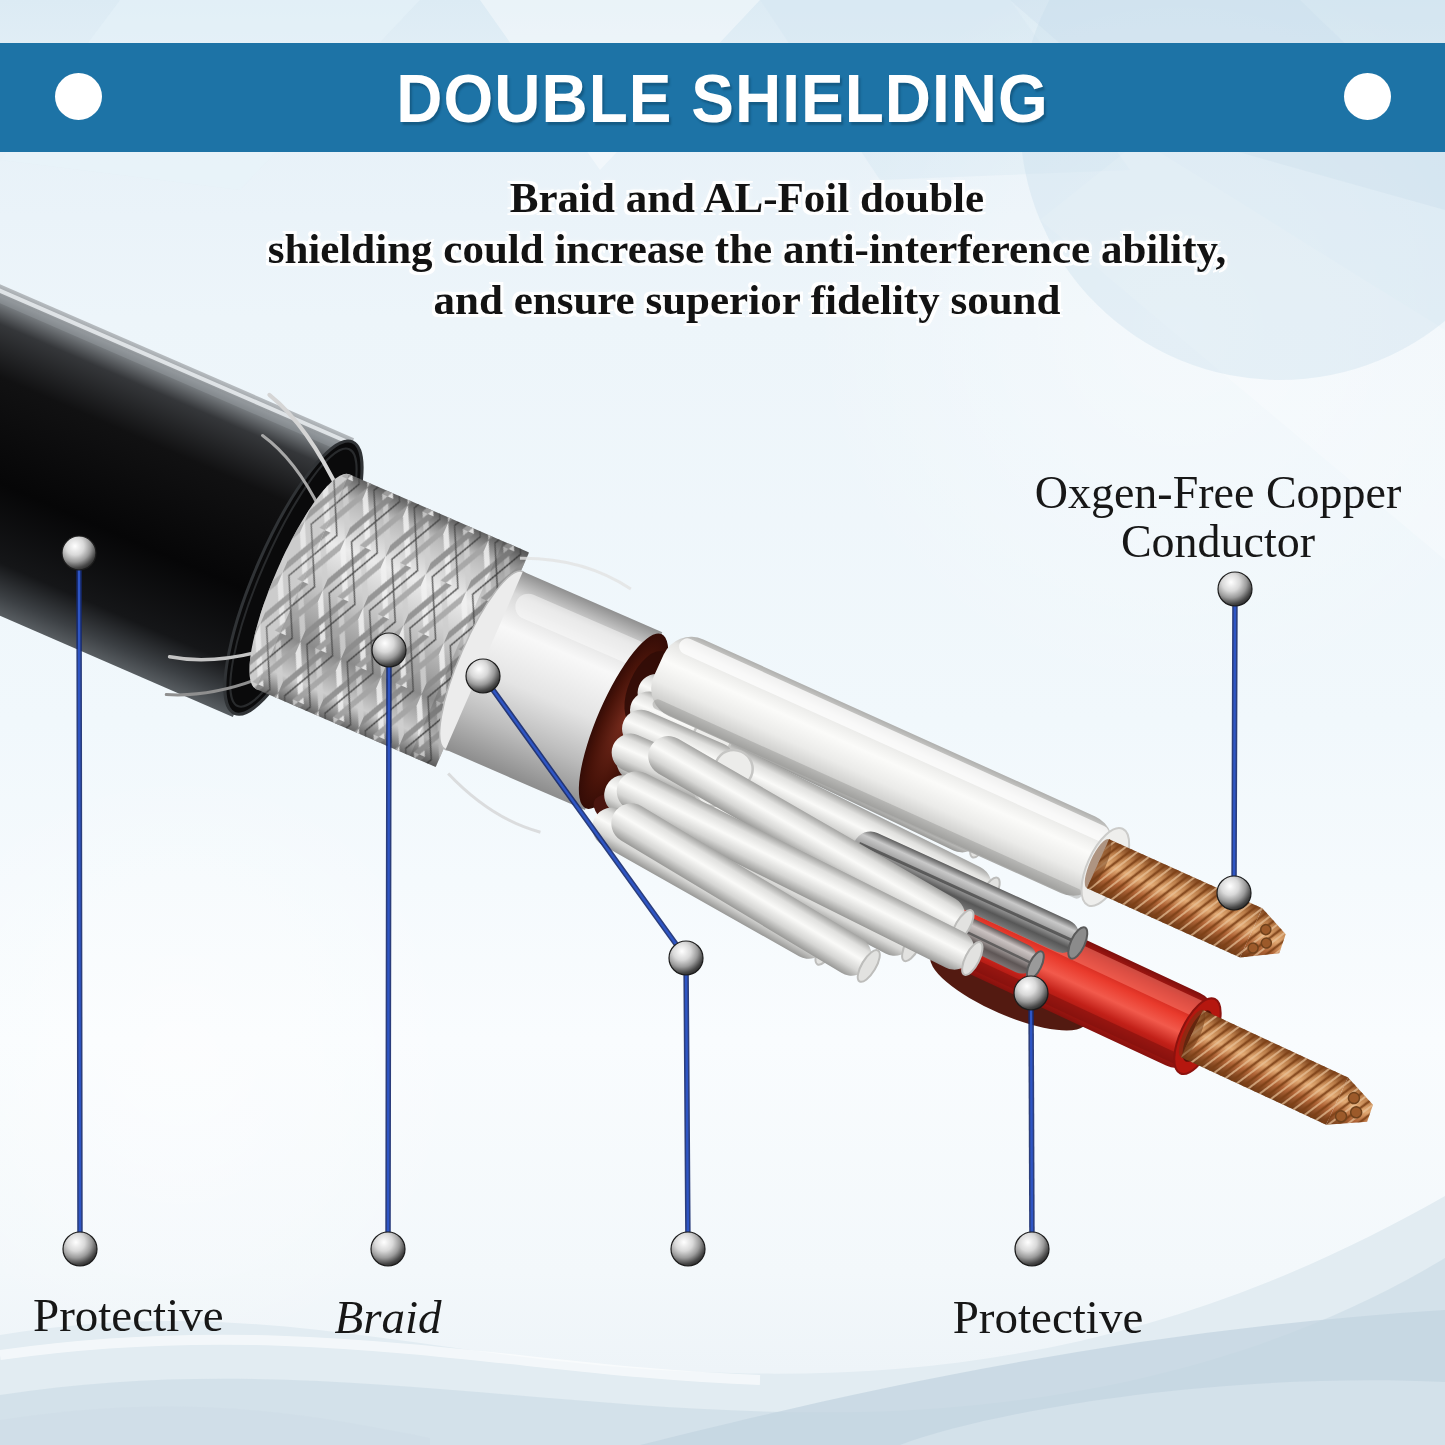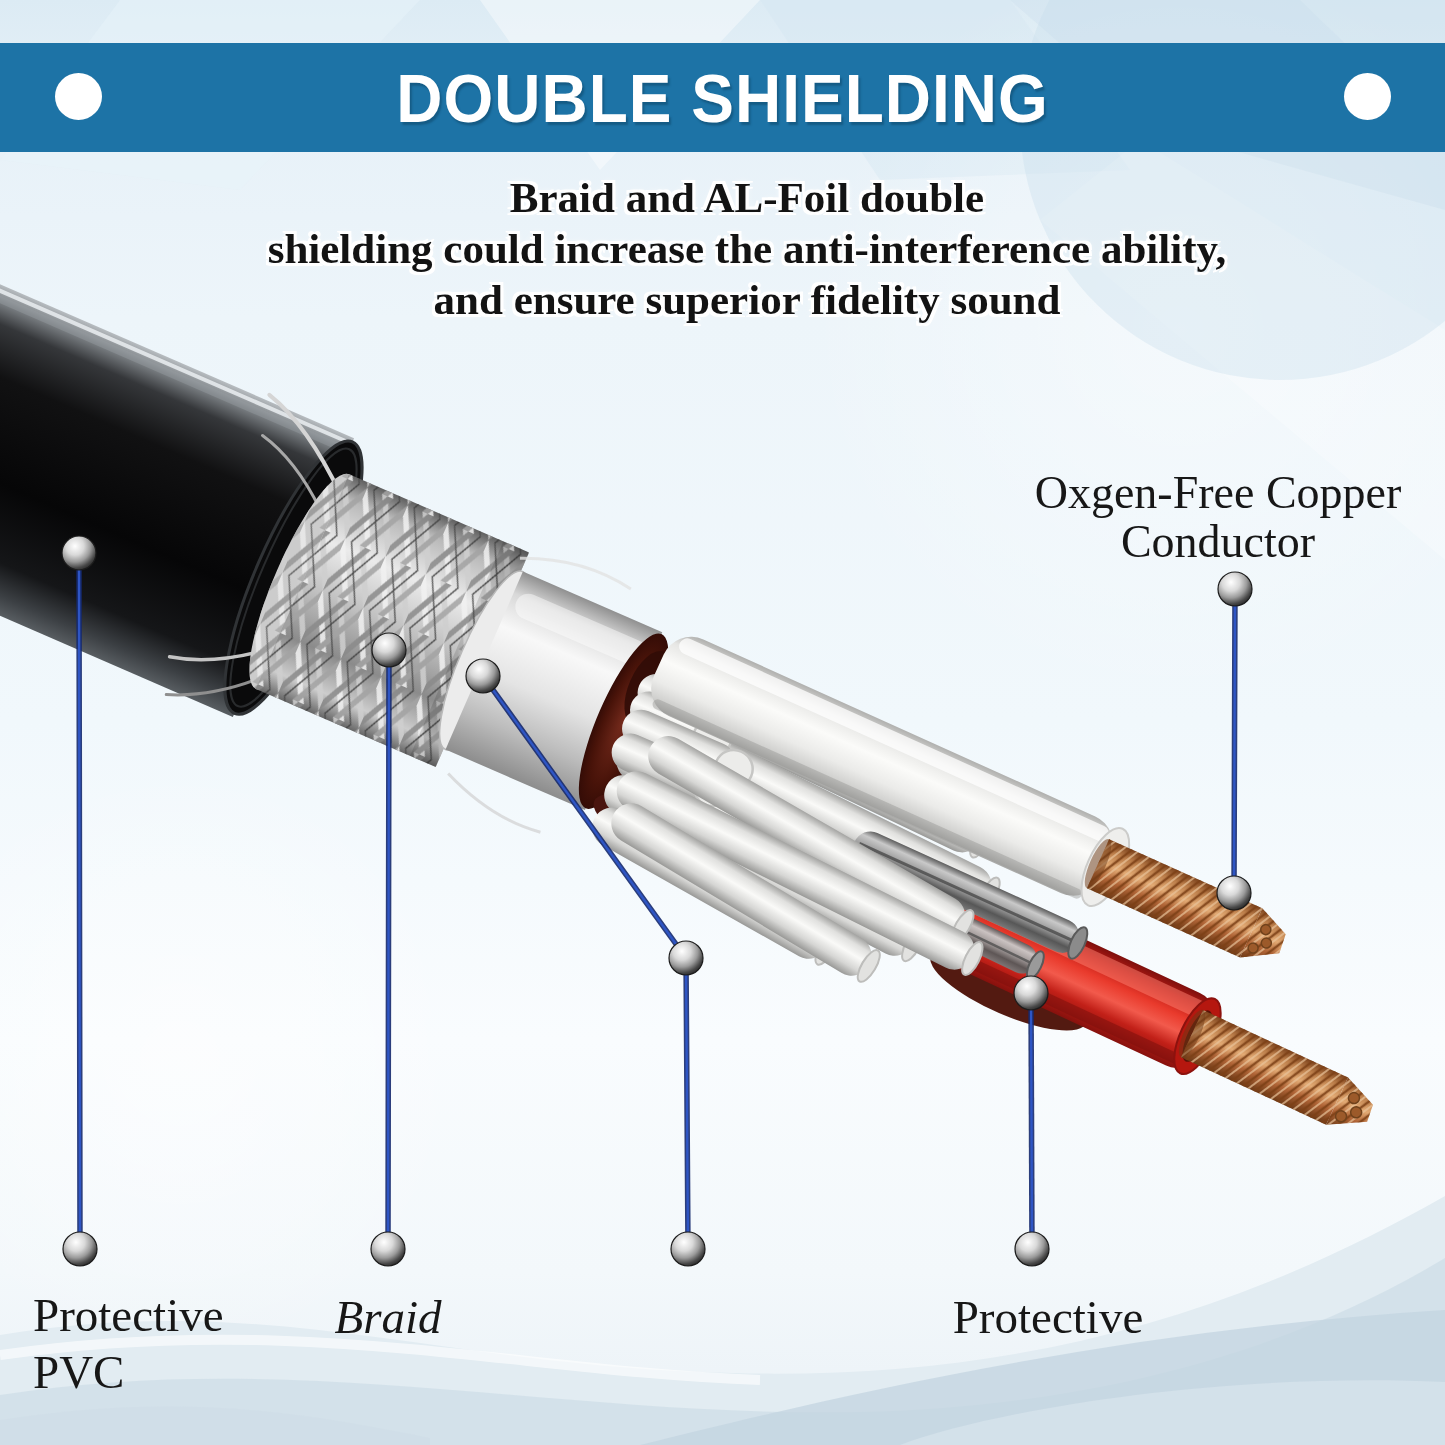--- a/index.html
+++ b/index.html
@@ -339,18 +339,17 @@
     <div>shielding could increase the anti-interference ability,</div>
     <div>and ensure superior fidelity sound</div>
   </div>
 
   <div class="callout center co-copper">
     <div>Oxgen-Free Copper</div>
     <div>Conductor</div>
   </div>
   <div class="callout co-pvc">
     <div>Protective</div>
-    <div>PVC</div>
   </div>
   <div class="callout center co-braid">Braid</div>
   <div class="callout center co-insulator">Protective</div>
 
 </div>
 
 </body></html>

